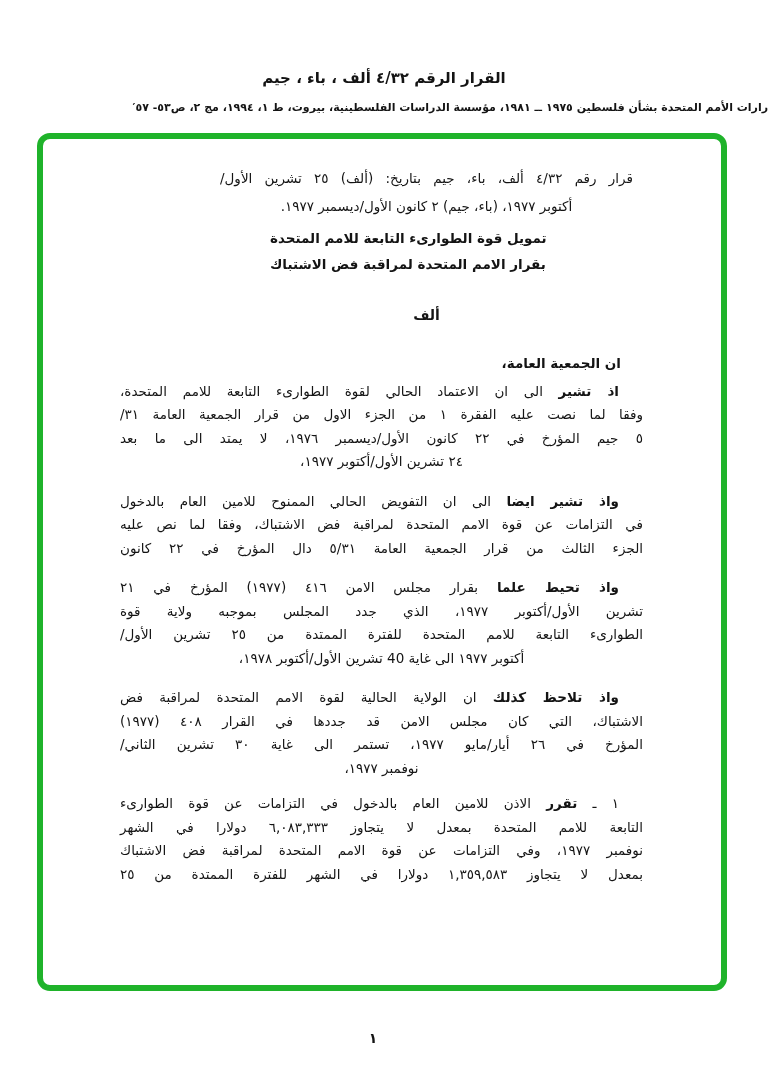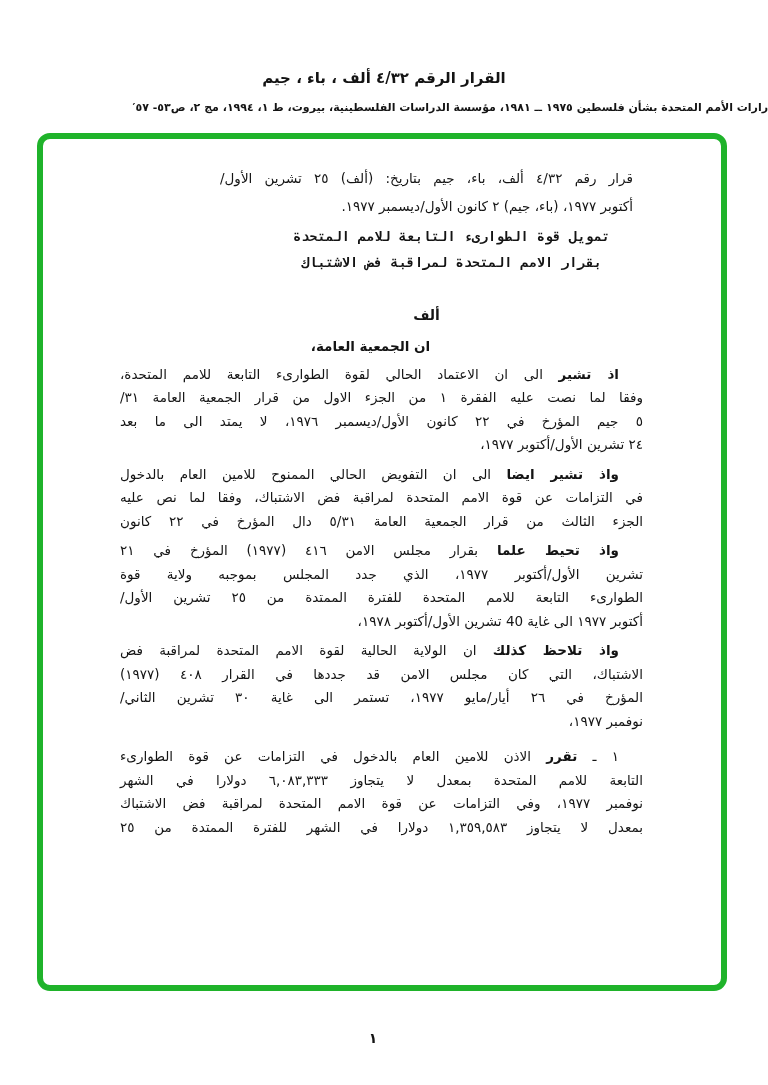--- a/index.html
+++ b/index.html
@@ -20,36 +20,36 @@
     box-sizing:border-box;border:6px solid #1fb32a;border-radius:13px;
     background:transparent;
   }
   .content{
     position:absolute;top:164px;right:125px;width:523px;direction:rtl;
   }
   .pline{
     white-space:nowrap;line-height:23.5px;font-size:13.5px;
   }
   .pline.j{text-align:justify;text-align-last:justify;}
-  .pline.e{text-align:right;}
+  .pline.e{text-align:center;}
   .pline.i{padding-right:24px;}
   .pline b{font-weight:bold;}
   .intro{margin-left:100px;padding-right:10px;}
   .intro .pline{line-height:28px;}
   .titles{margin-top:5px;margin-left:150px;padding-right:10px;}
-  .titles .pline{line-height:26px;text-align:center;font-weight:bold;font-family:Liberation Mono, monospace;}
+  .titles .pline{line-height:26px;text-align:left;font-weight:bold;}
   .alef{
     margin-top:26px;margin-left:90px;text-align:center;
     font-weight:bold;font-size:14px;line-height:24px;
   }
   .opening{
-    margin-top:8px;text-align:center;padding-right:22px;
+    margin-top:25px;text-align:right;padding-right:22px;
     font-weight:bold;font-size:13.5px;line-height:23.5px;white-space:nowrap;
   }
-  .para{margin-top:6px;}
+  .para{margin-top:16px;}
   .para.first{margin-top:4px;}
   .para.last-gap{margin-top:12px;}
   .pagenum{
     position:absolute;top:1030px;left:0;right:22px;text-align:center;
     font-weight:bold;font-size:14px;
   }
 </style>
 </head>
 <body>
 

